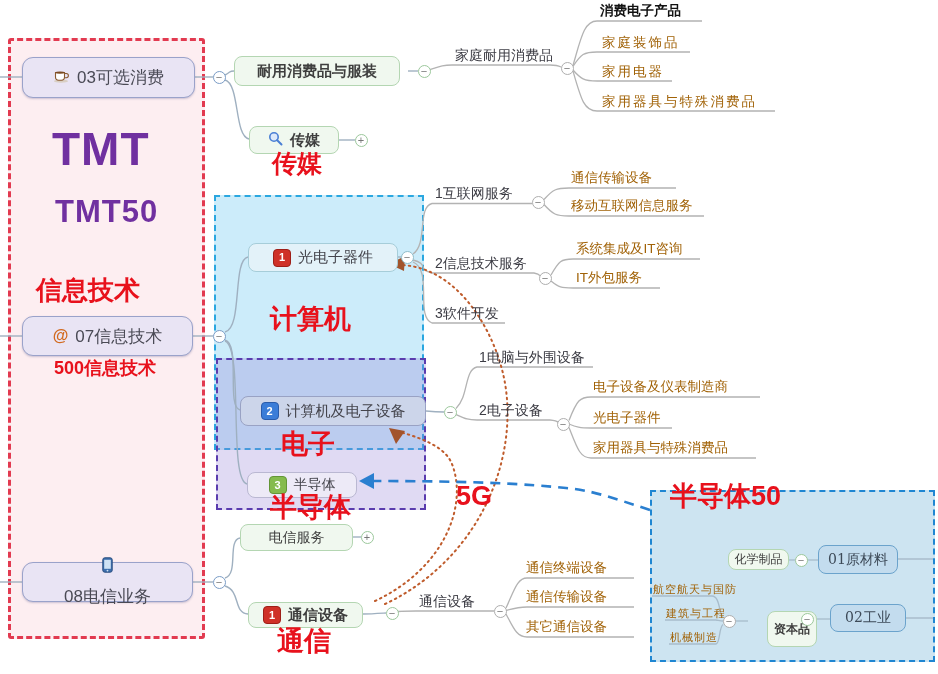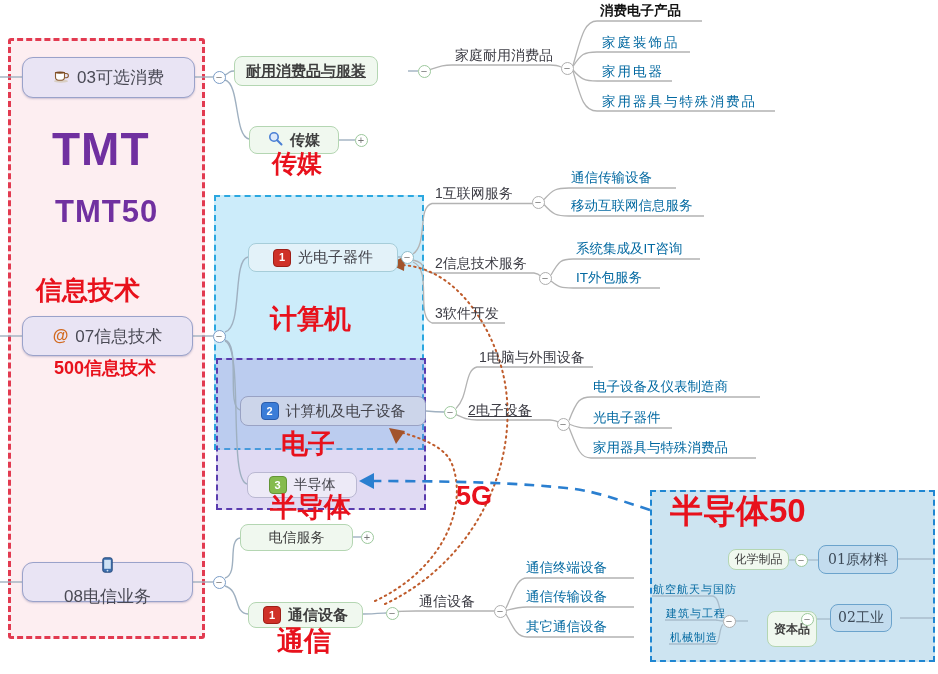--- a/index.html
+++ b/index.html
@@ -14,21 +14,21 @@
   .node{position:absolute;display:flex;align-items:center;justify-content:center;gap:7px;box-sizing:border-box;white-space:nowrap;}
   .sector{background:#e9e4f4;border:1.4px solid #9aa2ca;border-radius:11px;font-size:17px;color:#4a4a55;box-shadow:0 1px 2px rgba(90,90,140,.3);}
   .green{background:#f0f8ef;border:1.3px solid #b4d6b2;border-radius:8px;font-size:15px;color:#3e3e3e;}
   .cyan{background:#e3f2f9;border:1.3px solid #a6cdd9;border-radius:8px;font-size:15px;color:#44444c;}
   .bluegray{background:#ccd5ea;border:1.3px solid #99a2c4;border-radius:8px;font-size:15px;color:#44444c;}
   .lav{background:#edeaf7;border:1.3px solid #bab8d2;border-radius:8px;font-size:14px;color:#44444c;}
   .dblue{background:#c3dcee;border:1.4px solid #6ba3cc;border-radius:8px;font-size:14px;color:#3d4a58;font-family:"DejaVu Serif",serif;}
   .sm{font-size:12px;font-family:"DejaVu Serif",serif;}
   .bold{font-weight:bold;}
   .btext{position:absolute;font-size:14px;color:#3c3c44;white-space:nowrap;line-height:18px;}
-  .leaf{position:absolute;font-size:13.5px;color:#0369a1;white-space:nowrap;line-height:18px;}
+  .leaf{position:absolute;font-size:13.5px;color:#a16207;white-space:nowrap;line-height:18px;}
   .kai{font-family:"DejaVu Serif",serif;letter-spacing:2px;}
   .small{font-size:11px;letter-spacing:1px;line-height:14px;}
   .blk{color:#111;font-weight:bold;}
   .red-label{position:absolute;color:#e8111c;font-weight:bold;white-space:nowrap;line-height:1.05;}
   .purple-label{position:absolute;color:#7030a0;font-weight:800;white-space:nowrap;line-height:1;letter-spacing:1px;}
   .toggle{position:absolute;width:13px;height:13px;border-radius:50%;background:#fff;display:flex;align-items:center;justify-content:center;
           font-size:11px;line-height:10px;color:#777;box-sizing:border-box;cursor:pointer;}
   .tg-blue{border:1.2px solid #7a9cc6;}
   .tg-green{border:1.2px solid #9cc89c;}
   .tg-gray{border:1.2px solid #aeaeae;}
@@ -140,21 +140,21 @@
   </div>
   <div class="node sector" style="left:22px;top:562px;width:171px;height:40px;flex-direction:column;">
     <span><svg width="11" height="16" viewBox="0 0 11 16">
           <rect x="0.8" y="0.8" width="9.4" height="14.4" rx="2" fill="#3d6fae" stroke="#2a4d7e"></rect>
           <rect x="2.2" y="2.8" width="6.6" height="9" fill="#cfe2f4"></rect>
           <circle cx="5.5" cy="13.6" r="0.9" fill="#cfe2f4"></circle>
         </svg></span>
     <span>08电信业务</span>
   </div>
 
-  <div class="node green bold" style="left:234px;top:56px;width:144px;height:30px;text-decoration:underline;">
+  <div class="node green bold" style="left:234px;top:56px;width:166px;height:30px;">
     <span>耐用消费品与服装</span>
   </div>
   <div class="node green bold" style="left:249px;top:126px;width:90px;height:28px;">
     <span><svg width="15" height="15" viewBox="0 0 15 15">
           <circle cx="6" cy="6" r="4.2" fill="#dce9fa" stroke="#4a7fd4" stroke-width="1.6"></circle>
           <line x1="9.2" y1="9.2" x2="13.5" y2="13.5" stroke="#4a7fd4" stroke-width="2" stroke-linecap="round"></line>
         </svg></span>
     <span>传媒</span>
   </div>
   <div class="node cyan" style="left:248px;top:243px;width:150px;height:29px;">
@@ -176,28 +176,28 @@
     <span class="badge b-red">1</span>
     <span>通信设备</span>
   </div>
 
   <div class="red-label" style="left:272px;top:150px;font-size:25px;">传媒</div>
   <div class="red-label" style="left:270px;top:305px;font-size:27px;">计算机</div>
   <div class="red-label" style="left:281px;top:430px;font-size:27px;">电子</div>
   <div class="red-label" style="left:270px;top:493px;font-size:27px;">半导体</div>
   <div class="red-label" style="left:277px;top:627px;font-size:27px;">通信</div>
   <div class="red-label" style="left:456px;top:482px;font-size:27px;">5G</div>
-  <div class="red-label" style="left:670px;top:494px;font-size:33px;">半导体50</div>
+  <div class="red-label" style="left:670px;top:482px;font-size:27px;">半导体50</div>
 
   <div class="btext" style="left:455px;top:46px;">家庭耐用消费品</div>
   <div class="btext" style="left:435px;top:184px;">1互联网服务</div>
   <div class="btext" style="left:435px;top:254px;">2信息技术服务</div>
   <div class="btext" style="left:435px;top:304px;">3软件开发</div>
   <div class="btext" style="left:479px;top:348px;">1电脑与外围设备</div>
-  <div class="btext" style="left:468px;top:401px;text-decoration:underline;">2电子设备</div>
+  <div class="btext" style="left:479px;top:401px;">2电子设备</div>
   <div class="btext" style="left:419px;top:592px;">通信设备</div>
 
   <div class="leaf blk" style="left:600px;top:2px;">消费电子产品</div>
   <div class="leaf kai" style="left:602px;top:33px;">家庭装饰品</div>
   <div class="leaf kai" style="left:602px;top:62px;">家用电器</div>
   <div class="leaf kai" style="left:602px;top:92px;">家用器具与特殊消费品</div>
   <div class="leaf" style="left:571px;top:169px;">通信传输设备</div>
   <div class="leaf" style="left:571px;top:197px;">移动互联网信息服务</div>
   <div class="leaf" style="left:576px;top:240px;">系统集成及IT咨询</div>
   <div class="leaf" style="left:576px;top:269px;">IT外包服务</div>
@@ -213,21 +213,21 @@
 
   <div class="node green sm" style="left:728px;top:549px;width:61px;height:21px;">
     <span>化学制品</span>
   </div>
   <div class="node dblue" style="left:818px;top:545px;width:80px;height:29px;">
     <span>01原材料</span>
   </div>
   <div class="node green sm" style="left:767px;top:611px;width:50px;height:36px;font-weight:bold;">
     <span>资本品</span>
   </div>
-  <div class="node dblue" style="left:830px;top:604px;width:62px;height:28px;">
+  <div class="node dblue" style="left:830px;top:604px;width:76px;height:28px;">
     <span>02工业</span>
   </div>
 
   <div class="toggle tg-blue" style="left:212.5px;top:70.5px;">−</div>
   <div class="toggle tg-green" style="left:417.5px;top:64.5px;">−</div>
   <div class="toggle tg-gray" style="left:560.5px;top:61.5px;">−</div>
   <div class="toggle tg-green" style="left:354.5px;top:133.5px;">+</div>
   <div class="toggle tg-blue" style="left:212.5px;top:329.5px;">−</div>
   <div class="toggle tg-teal" style="left:400.5px;top:250.5px;">−</div>
   <div class="toggle tg-gray" style="left:531.5px;top:195.5px;">−</div>

